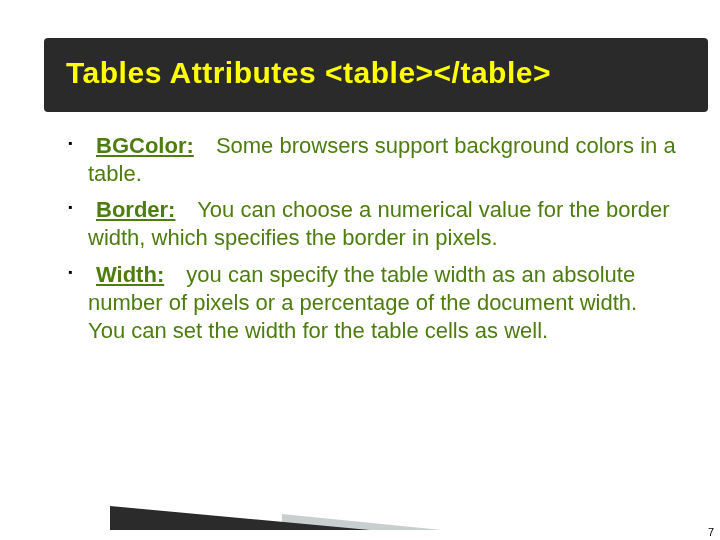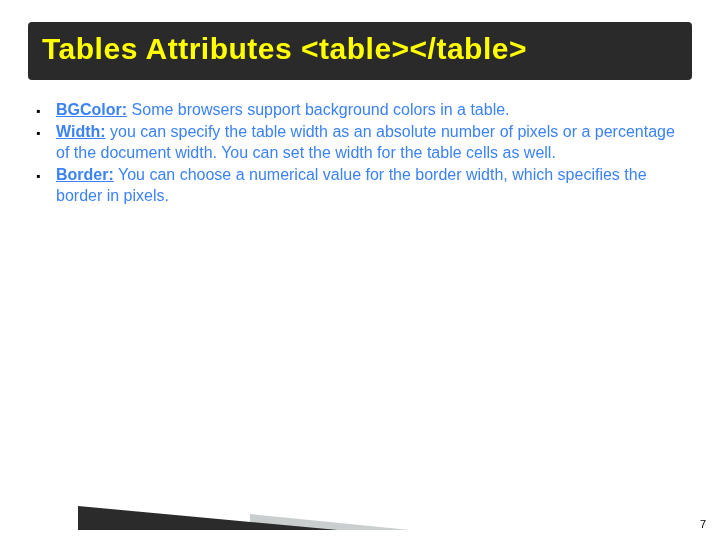--- a/index.html
+++ b/index.html
@@ -1,15 +1,15 @@
 <!DOCTYPE html>
 <html><head>
 <meta charset="utf-8">
 <style>
-  * { margin: 0; padding: 0; box-sizing: border-box; }
+  * { margin: 8px; padding: 0; box-sizing: border-box; }
   html, body { width: 720px; height: 540px; overflow: hidden; }
   body {
     background: #ffffff;
     font-family: Verdana, Geneva, sans-serif;
     position: relative;
   }
   .title-bar {
     margin: 22px 28px 0 28px;
     background: #2a2a2a;
     border-radius: 4px;
@@ -23,23 +23,23 @@
     font-family: Arial Black, Arial, sans-serif;
   }
   .content {
     margin: 20px 44px 0 56px;
   }
   ul.bullets {
     list-style: none;
   }
   ul.bullets li {
     position: relative;
-    font-size: 16px;
+    font-size: 22px;
     line-height: 1.28;
-    color: #3b82f6;
+    color: #4d7c0f;
     margin-bottom: 2px;
     padding-left: 0;
   }
   ul.bullets li::before {
     content: "▪";
     position: absolute;
     left: -20px;
     top: 4px;
     font-size: 12px;
     color: #000;
@@ -85,24 +85,24 @@
 <div class="title-bar">
   <div class="title-text">Tables Attributes &lt;table&gt;&lt;/table&gt;</div>
 </div>
 
 <div class="content">
   <ul class="bullets">
     <li>
       <span class="attr">BGColor:</span><span> Some browsers support background colors in a table.</span>
     </li>
     <li>
-      <span class="attr">Width:</span><span> you can specify the table width as an absolute number of pixels or a percentage of the document width. You can set the width for the table cells as well.</span>
+      <span class="attr">Border:</span><span> You can choose a numerical value for the border width, which specifies the border in pixels.</span>
     </li>
     <li>
-      <span class="attr">Border:</span><span> You can choose a numerical value for the border width, which specifies the border in pixels.</span>
+      <span class="attr">Width:</span><span> you can specify the table width as an absolute number of pixels or a percentage of the document width. You can set the width for the table cells as well.</span>
     </li>
   </ul>
 </div>
 
 <div class="deco">
   <div class="tri-gray"></div>
   <div class="tri-dark"></div>
 </div>
 
 <div class="pagenum">7</div>

